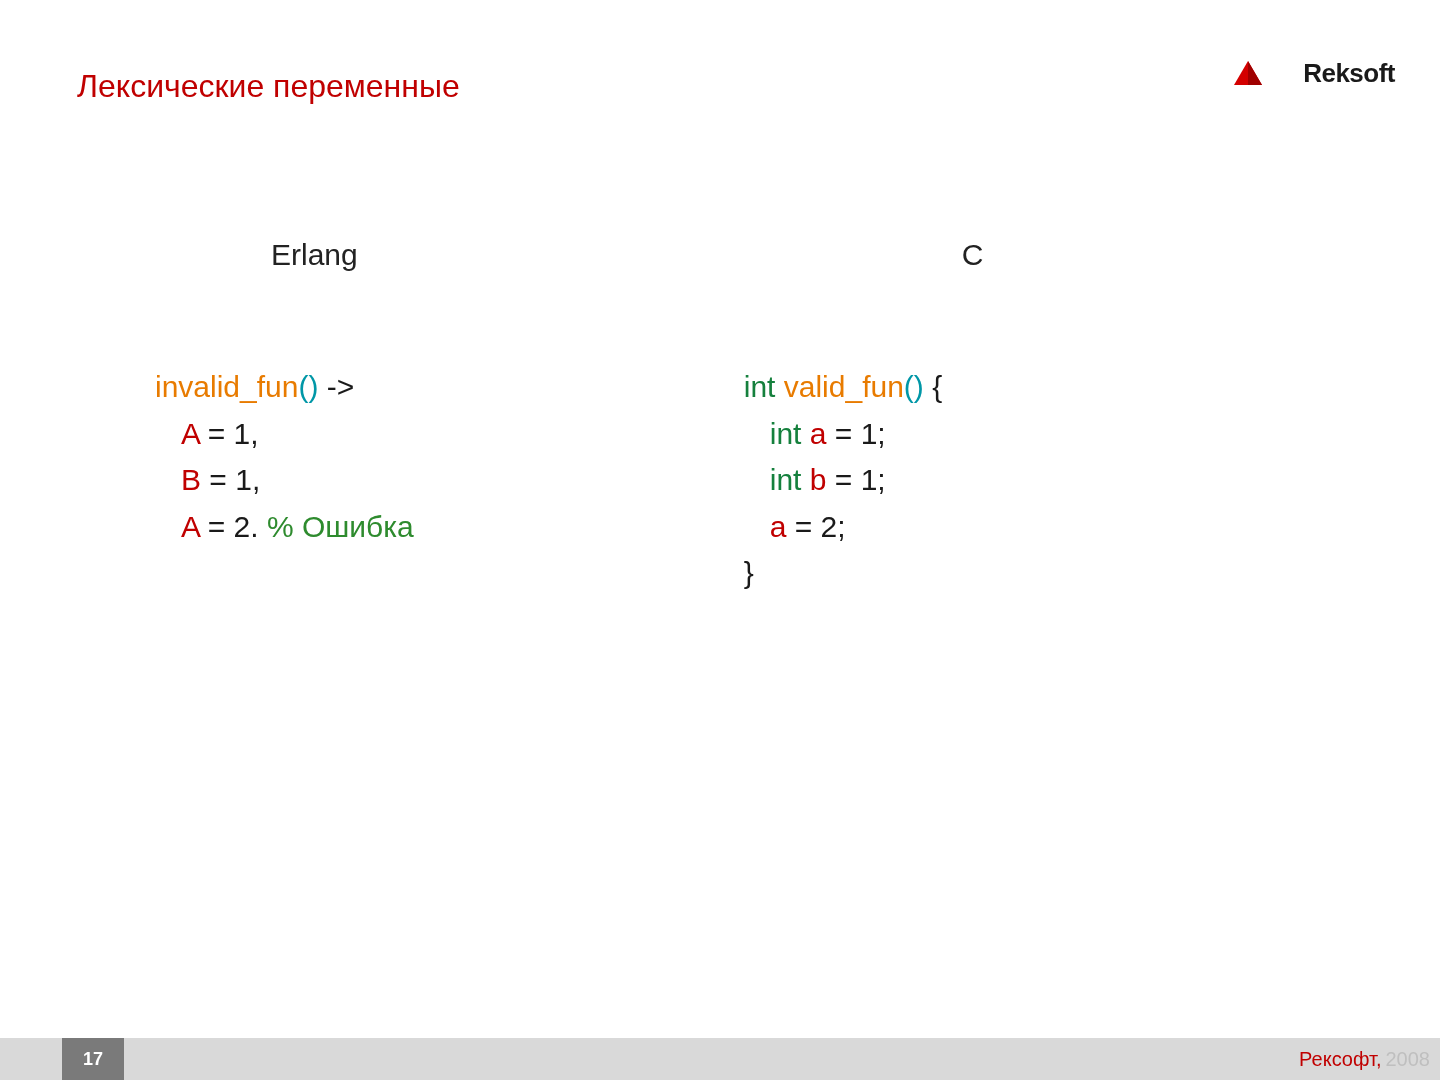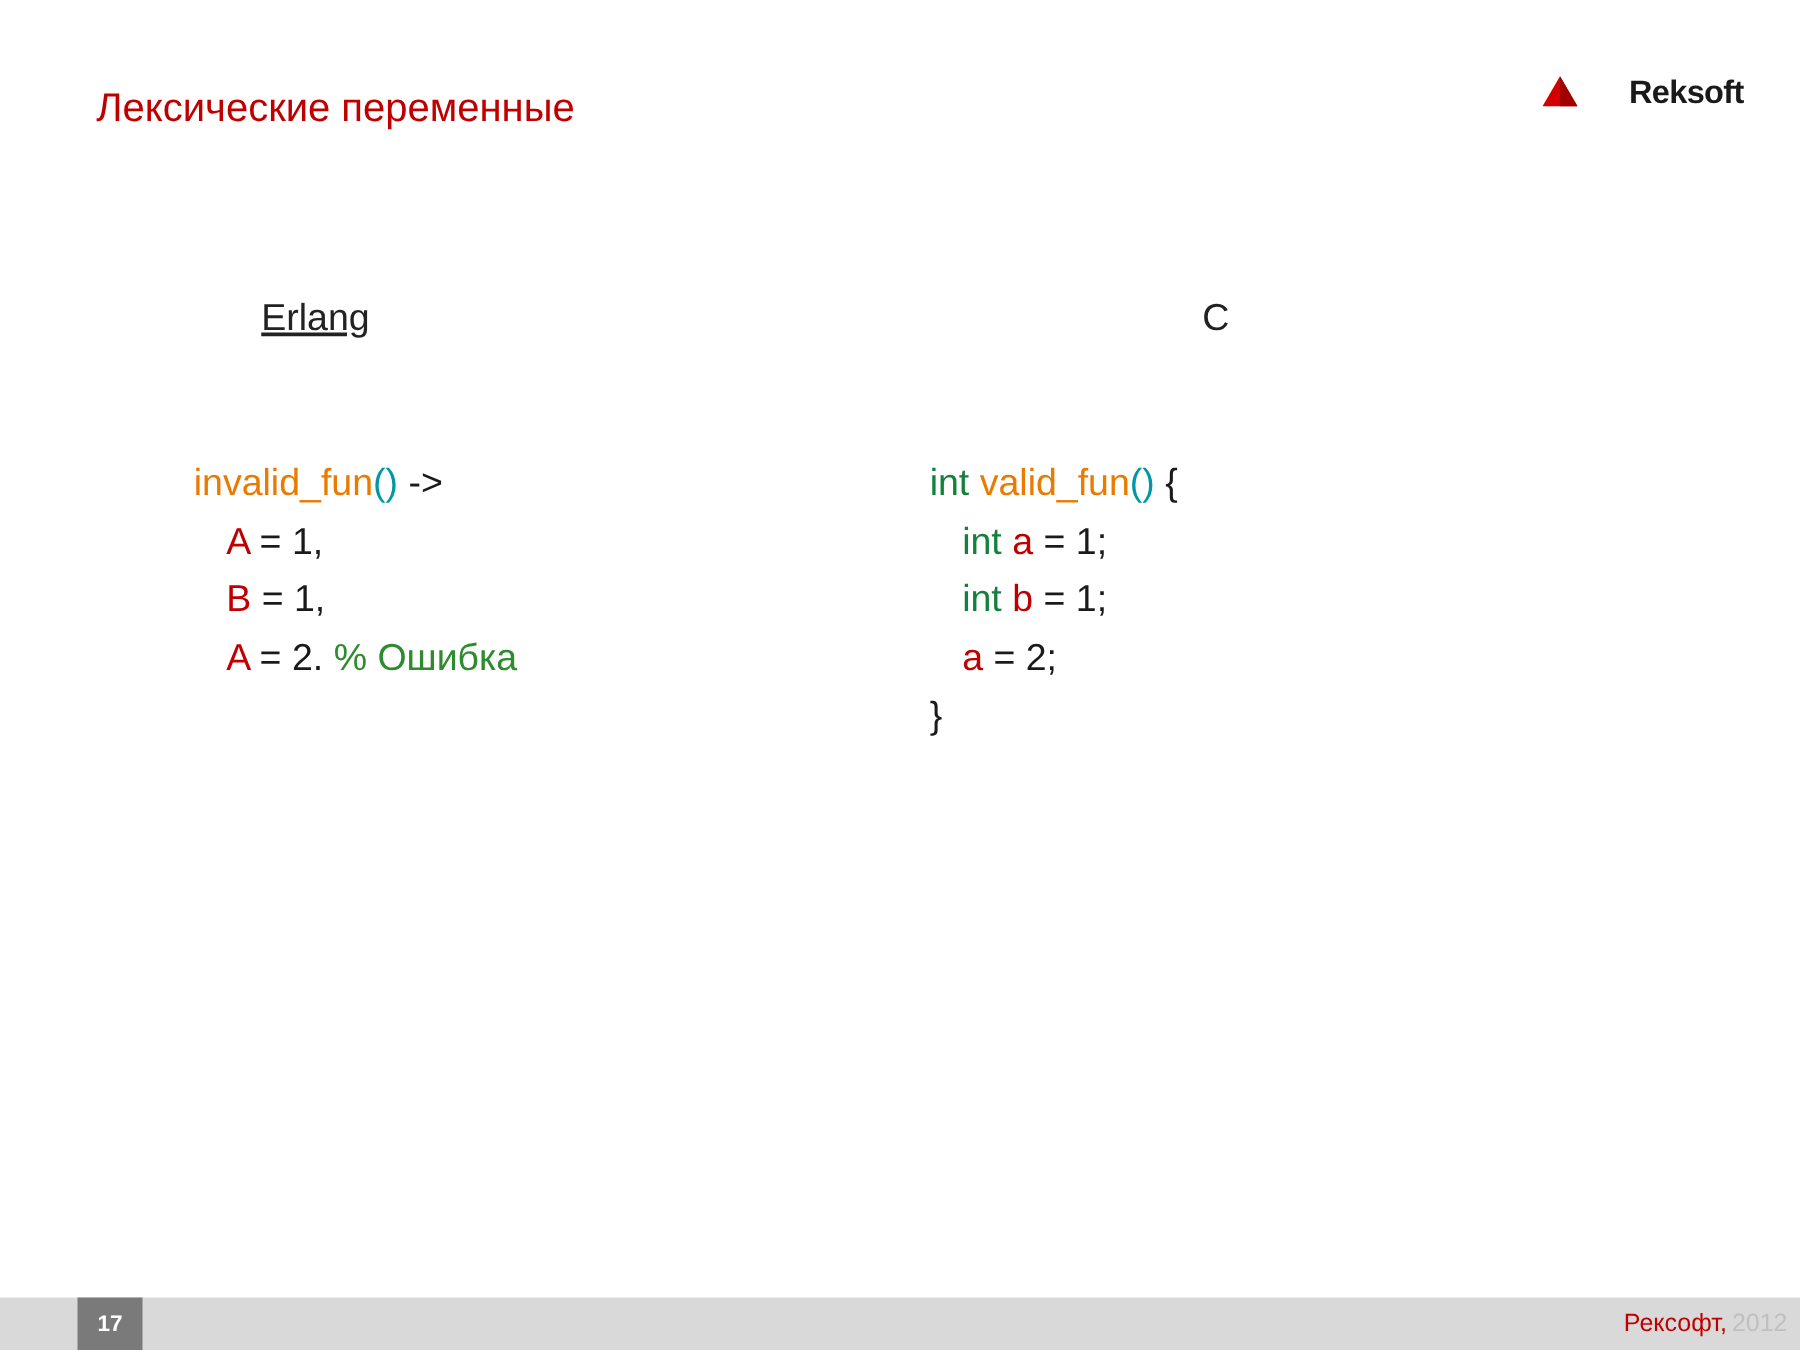--- a/index.html
+++ b/index.html
@@ -45,21 +45,21 @@
   }
   .col {
     display: flex;
     flex-direction: column;
   }
   .col-header {
     font-size: 30px;
     color: #222;
     font-weight: 400;
   }
-  .col-left .col-header { margin-left: 54px; text-decoration: underline; }
+  .col-left .col-header { margin-left: 116px; }
   .col-right .col-header { margin-left: 218px; }
   .code {
     margin-top: 92px;
     font-size: 30px;
     line-height: 1.55;
     font-family: Verdana, Geneva, sans-serif;
     white-space: pre;
   }
   .indent { margin-left: 26px; margin-top: 32px; }
   .orange { color: #e87b00; }
@@ -74,21 +74,21 @@
     left: 0;
     bottom: 0;
     height: 42px;
     width: 100%;
     background: #d9d9d9;
   }
   .page-badge {
     position: absolute;
     left: 62px;
     bottom: 0;
-    width: 52px;
+    width: 62px;
     height: 42px;
     background: #7a7a7a;
     color: #ffffff;
     font-size: 18px;
     font-weight: 700;
     display: flex;
     align-items: center;
     justify-content: center;
   }
   .footer-right {
@@ -132,14 +132,14 @@
 <span class="indent"><span class="navy">int</span><span> </span><span class="red">b</span><span class="black"> = 1;</span></span>
 <span class="indent"><span class="red">a</span><span class="black"> = 2;</span></span>
 <span class="black">}</span></div>
   </div>
 </div>
 
 <div class="footer-bar"></div>
 <div class="page-badge">17</div>
 <div class="footer-right">
   <span class="footer-company">Рексофт,</span>
-  <span class="footer-year">2012</span>
+  <span class="footer-year">2008</span>
 </div>
 
 </body></html>

